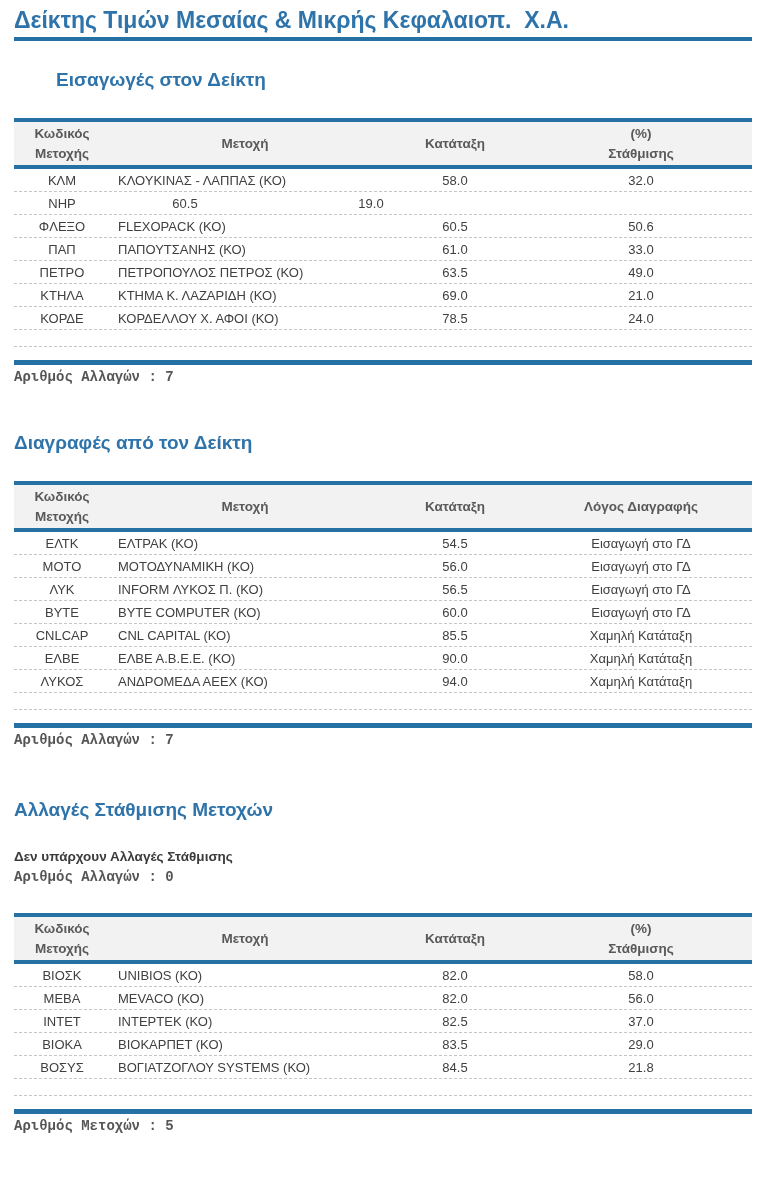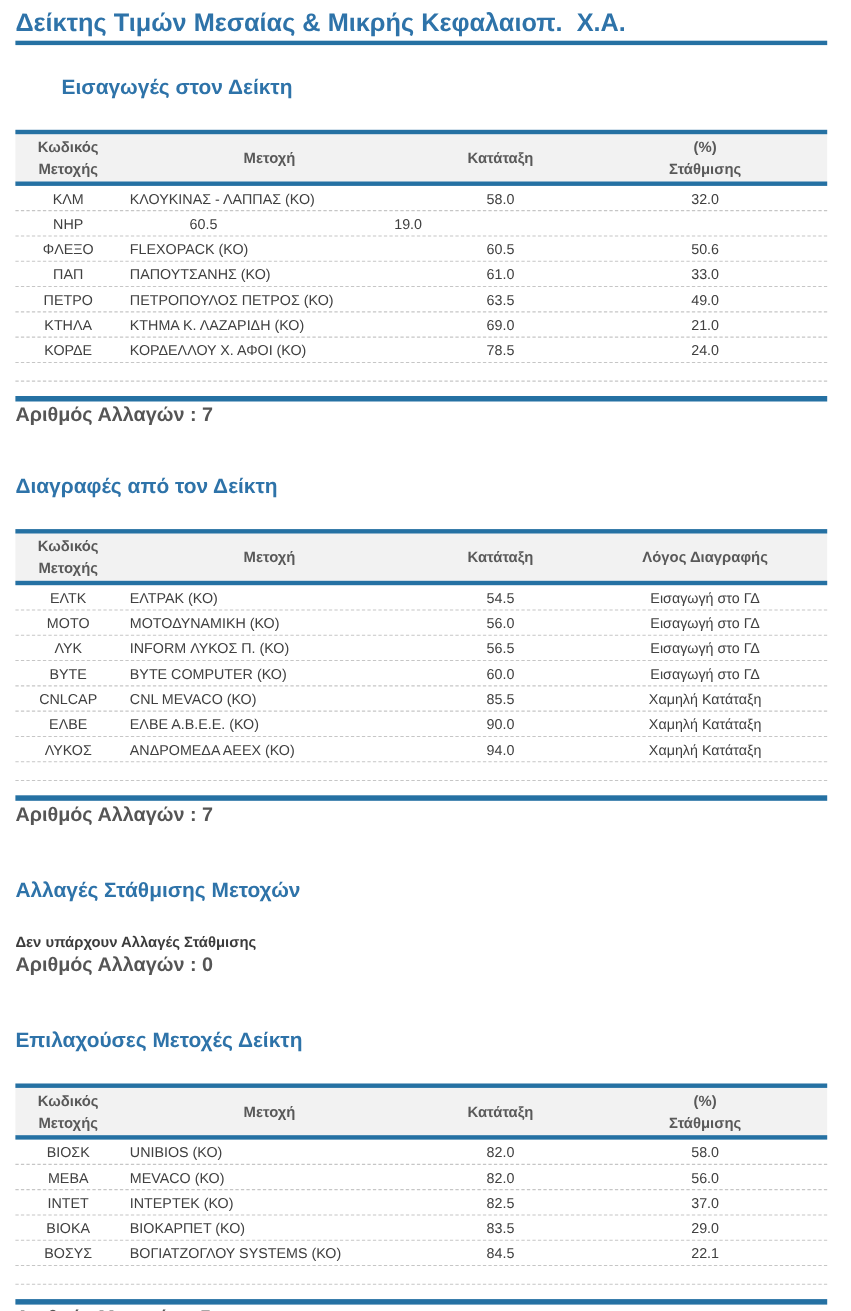--- a/index.html
+++ b/index.html
@@ -74,25 +74,26 @@
   }
   .td{overflow:hidden;white-space:nowrap;}
   .td.c-code{text-align:center;}
   .td.c-name{text-align:left;padding-left:8px;}
   .td.c-rank,.td.c-weight,.td.c-reason{text-align:center;}
 
   .empty-row{height:17px;border-bottom:1px dashed var(--separator);}
 
   .summary-bar{height:5px;background:var(--accent);margin-top:13px;}
   .summary-label{
-    font-size:18px;
+    font-size:14px;
     font-weight:bold;
     color:var(--footer-text);
     padding-top:4px;
     line-height:17px;
+    font-family:Liberation Mono, monospace;
   }
 
   .message{
     margin-top:27px;
     font-size:13.5px;
     font-weight:bold;
     color:#3b3b3b;
     line-height:18px;
   }
   .message + .summary-label{padding-top:3px;}
@@ -194,21 +195,21 @@
             <div class="td c-reason">Εισαγωγή στο ΓΔ</div>
           </div>
           <div class="tr">
             <div class="td c-code">BYTE</div>
             <div class="td c-name">BYTE COMPUTER (ΚΟ)</div>
             <div class="td c-rank">60.0</div>
             <div class="td c-reason">Εισαγωγή στο ΓΔ</div>
           </div>
           <div class="tr">
             <div class="td c-code">CNLCAP</div>
-            <div class="td c-name">CNL MEVACO (ΚΟ)</div>
+            <div class="td c-name">CNL CAPITAL (ΚΟ)</div>
             <div class="td c-rank">85.5</div>
             <div class="td c-reason">Χαμηλή Κατάταξη</div>
           </div>
           <div class="tr">
             <div class="td c-code">ΕΛΒΕ</div>
             <div class="td c-name">ΕΛΒΕ Α.Β.Ε.Ε. (ΚΟ)</div>
             <div class="td c-rank">90.0</div>
             <div class="td c-reason">Χαμηλή Κατάταξη</div>
           </div>
           <div class="tr">
@@ -224,21 +225,20 @@
     <div class="summary-label">Αριθμός Αλλαγών : 7</div>
   </div>
 
   <div class="section">
     <div class="section-heading mt-section-lg">Αλλαγές Στάθμισης Μετοχών</div>
     <div class="message">Δεν υπάρχουν Αλλαγές Στάθμισης</div>
     <div class="summary-label">Αριθμός Αλλαγών : 0</div>
   </div>
 
   <div class="section">
-    <div class="section-heading mt-section-lg">Επιλαχούσες Μετοχές Δείκτη</div>
     <div class="tbl">
       <div class="tbl-head">
         <div class="th c-code">Κωδικός
 Μετοχής</div>
         <div class="th c-name">Μετοχή</div>
         <div class="th c-rank">Κατάταξη</div>
         <div class="th c-weight">(%)
 Στάθμισης</div>
       </div>
       <div>
@@ -263,21 +263,21 @@
           <div class="tr">
             <div class="td c-code">ΒΙΟΚΑ</div>
             <div class="td c-name">ΒΙΟΚΑΡΠΕΤ  (ΚΟ)</div>
             <div class="td c-rank">83.5</div>
             <div class="td c-weight">29.0</div>
           </div>
           <div class="tr">
             <div class="td c-code">ΒΟΣΥΣ</div>
             <div class="td c-name">ΒΟΓΙΑΤΖΟΓΛΟΥ SYSTEMS (ΚΟ)</div>
             <div class="td c-rank">84.5</div>
-            <div class="td c-weight">22.1</div>
+            <div class="td c-weight">21.8</div>
           </div>
         </div>
       <div class="empty-row"></div>
     </div>
     <div class="summary-bar"></div>
     <div class="summary-label">Αριθμός Μετοχών : 5</div>
   </div>
 
 </div>
 

